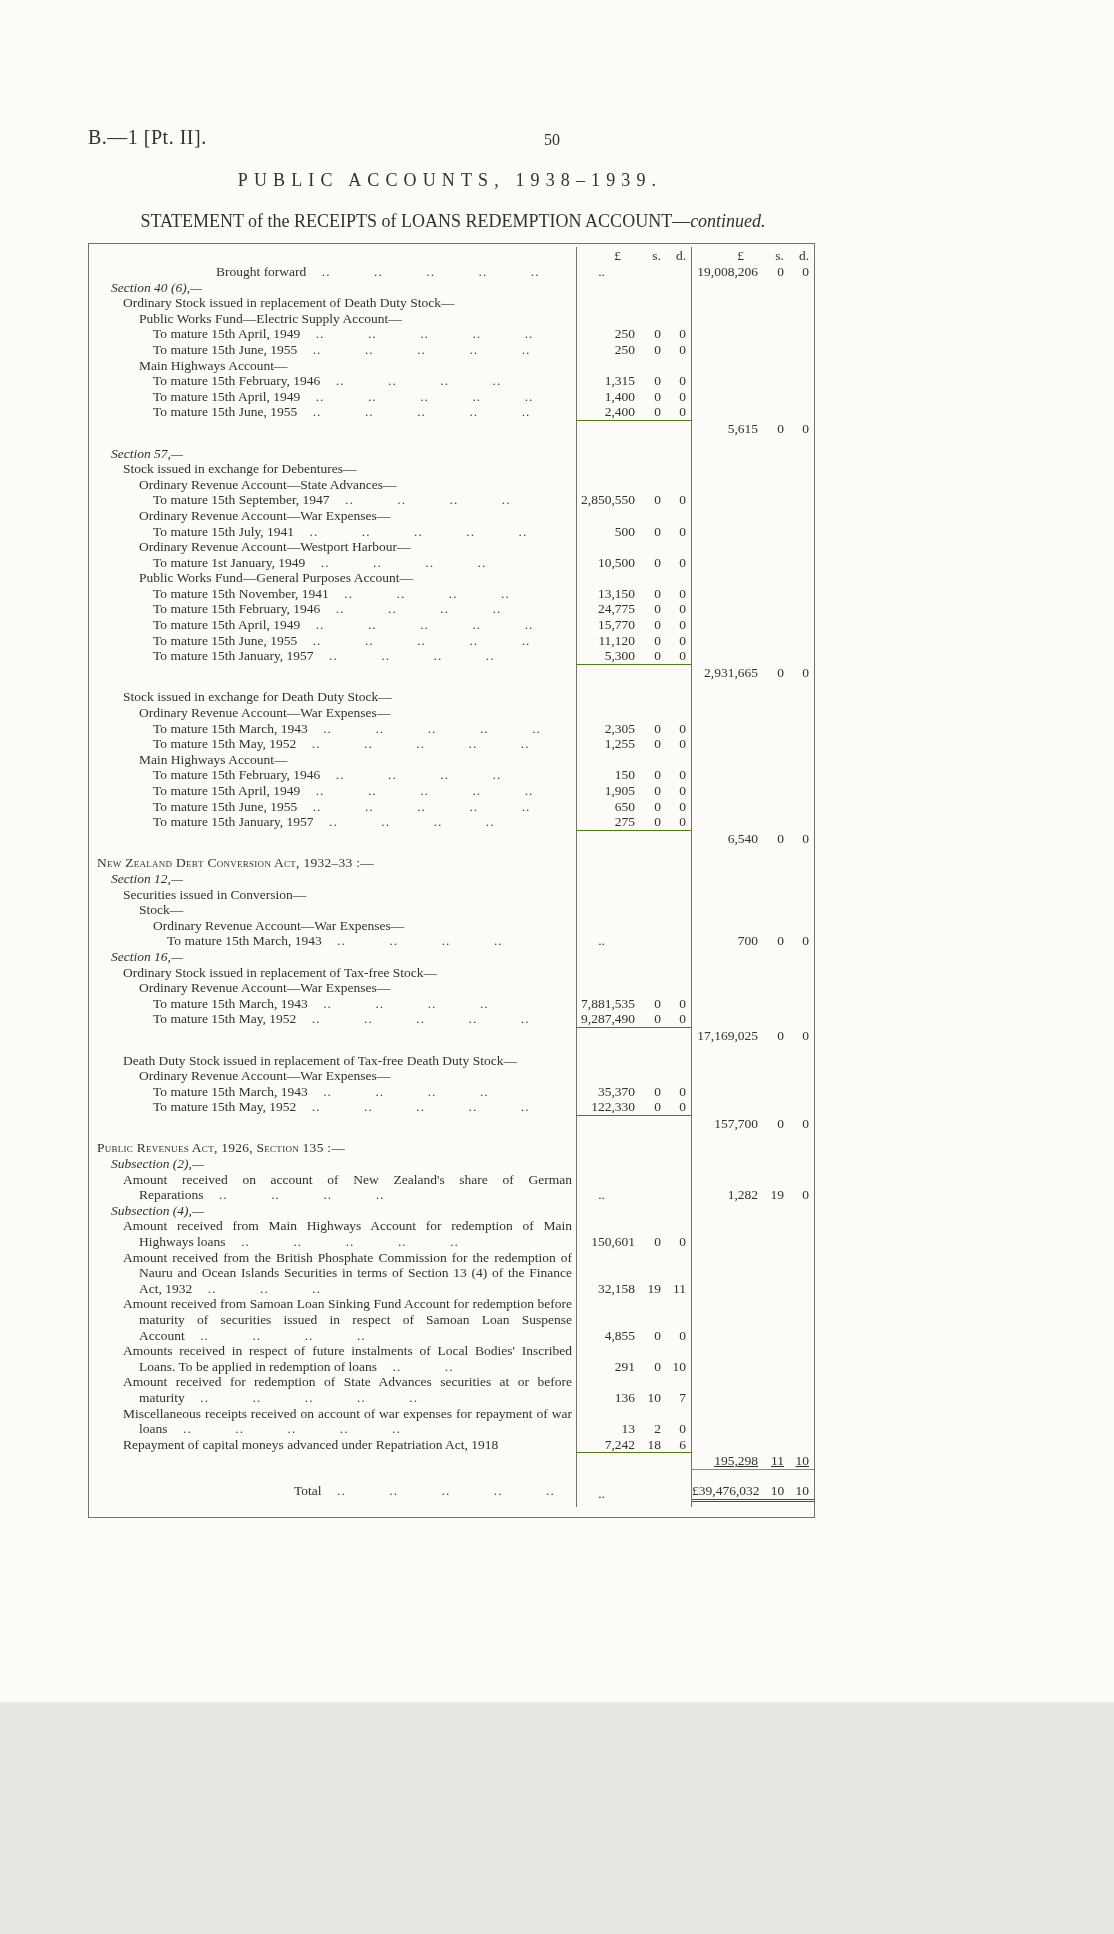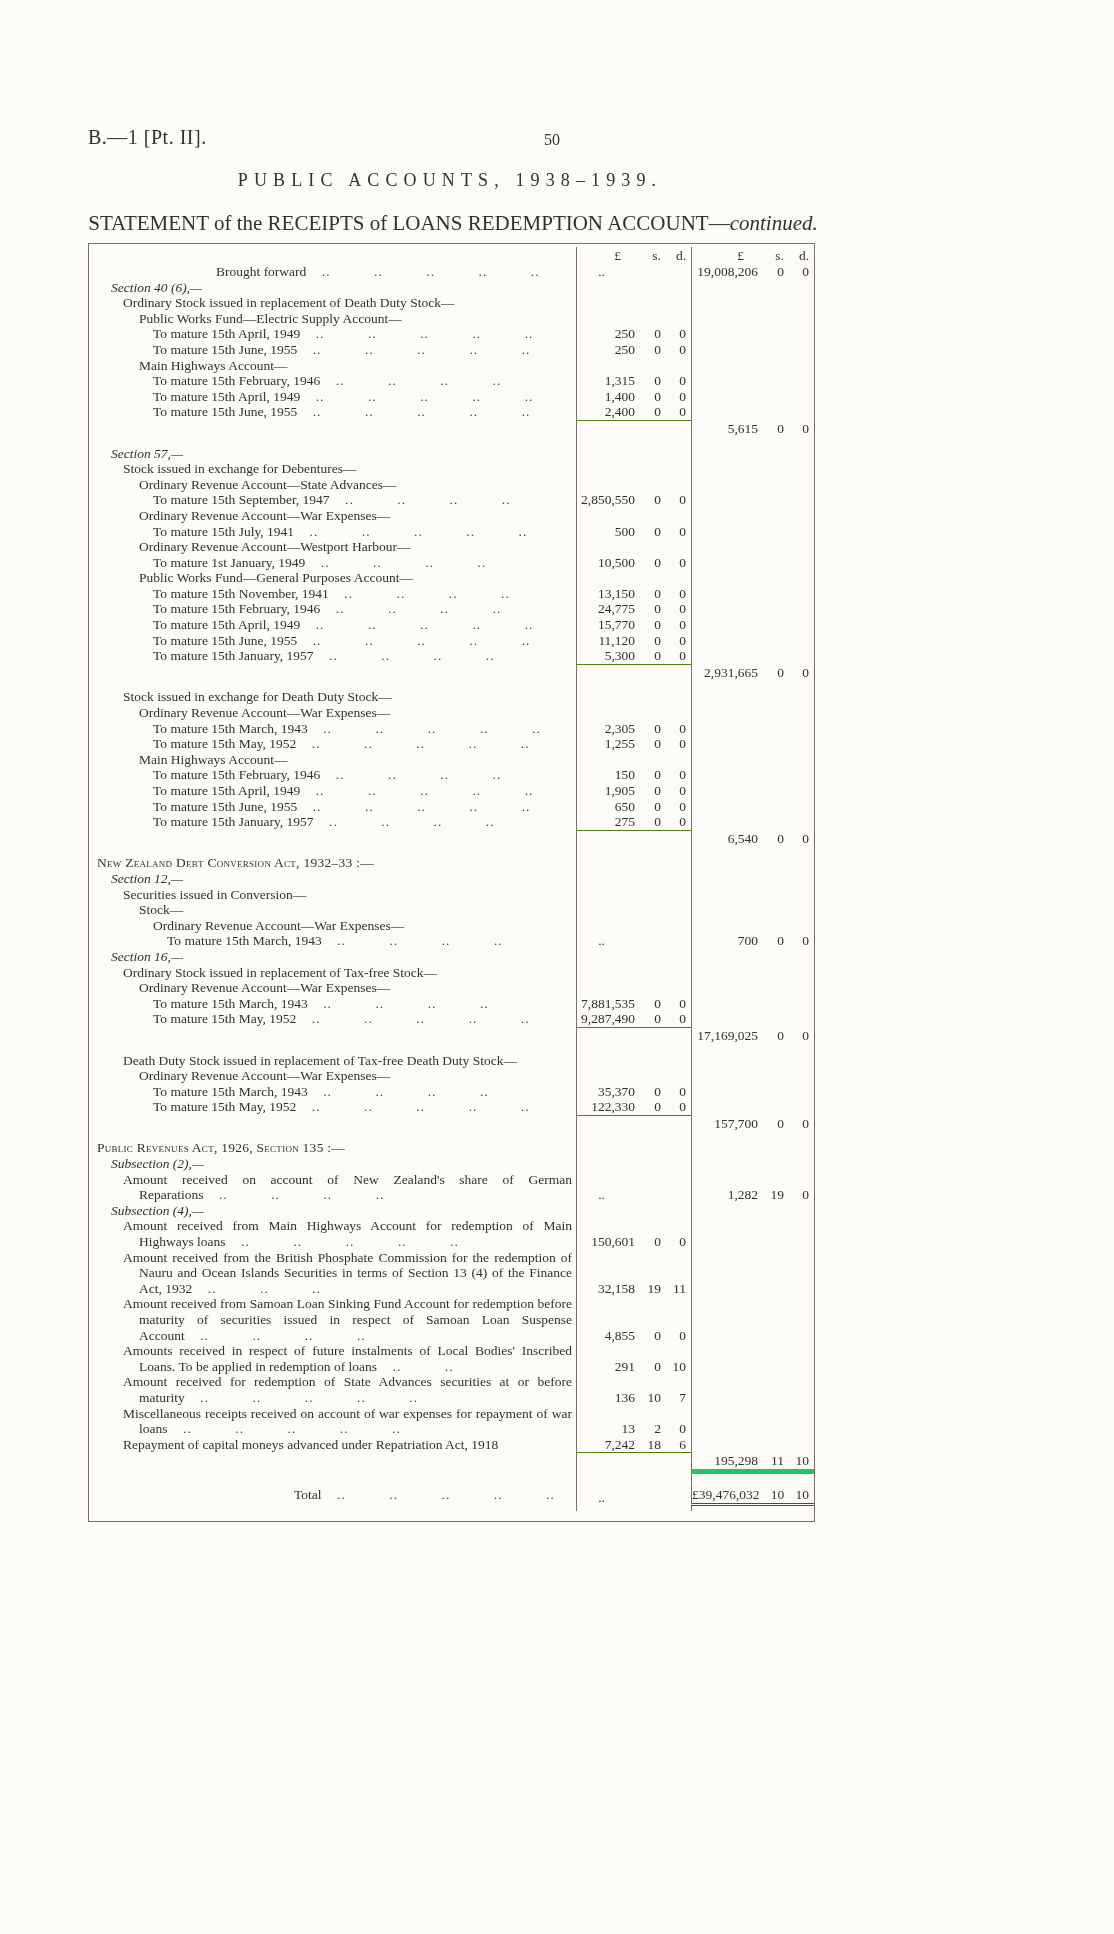--- a/index.html
+++ b/index.html
@@ -1,29 +1,29 @@
 <!DOCTYPE html>
 <html><head>
 <meta charset="utf-8">
 <style>
   * { margin:0; padding:0; box-sizing:border-box; }
   html,body { background:#e8e6e0; }
   .sheet {
-    position:relative; width:1114px; height:1934px;
+    position:relative; width:1114px; height:1702px;
     background:#fcfbf7; color:#33312c;
     font-family:"Liberation Serif","DejaVu Serif",serif;
     overflow:hidden; margin:0 auto;
   }
   .doc-ref { position:absolute; left:88px; top:126px; font-size:20px; letter-spacing:0.5px; }
   .page-num { position:absolute; left:492px; top:131px; width:120px; text-align:center; font-size:16px; }
   .title {
     position:absolute; left:70px; top:170px; width:760px; text-align:center;
     font-size:18px; letter-spacing:0.34em; white-space:nowrap;
   }
-  .subtitle { position:absolute; left:48px; top:211px; width:810px; text-align:center; font-size:21px; }
+  .subtitle { position:absolute; left:48px; top:211px; width:810px; text-align:center; font-size:18px; }
   .it { font-style:italic; }
   .sc { font-variant:small-caps; letter-spacing:0.02em; }
 
   .ledger {
     position:absolute; left:88px; top:243px; width:727px;
     border:1px solid #75716a;
     font-size:13.5px; line-height:15.6px;
   }
   .row { display:flex; align-items:stretch; min-height:15.6px; }
   .desc { flex:1 1 auto; min-width:0; padding-right:4px; }
@@ -42,21 +42,21 @@
   .ind2 { padding-left:34px; }
   .ind3 { padding-left:50px; }
   .ind4 { padding-left:64px; }
   .ind5 { padding-left:78px; }
   .hang { padding-left:50px; text-indent:-16px; text-align:justify; }
   .leaders { white-space:nowrap; letter-spacing:1px; color:#45423c; }
 
   .gap  > div { padding-top:9px; }
   .gap2 > div { padding-top:13px; }
   .rule-c1 .c1 { border-bottom:1px solid #4d7c0f; }
-  .rule-c2 .c2 { border-bottom:5px solid #22c55e; }
+  .rule-c2 .c2 { border-bottom:1px solid #22c55e;text-decoration:underline; }
   .rule-c2dbl .c2 { border-bottom:3px double #4e4b44; }
   .spacer > div { height:5px; }
 </style>
 </head>
 <body>
 
 <div class="sheet">
 
   <div class="doc-ref">B.—1 [Pt. II].</div>
   <div class="page-num">50</div>

